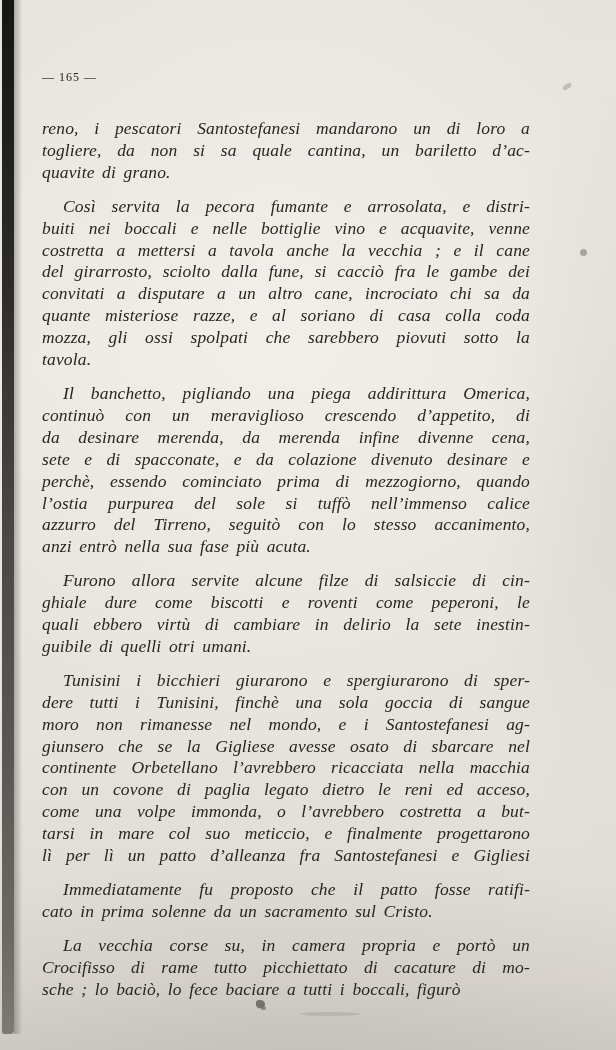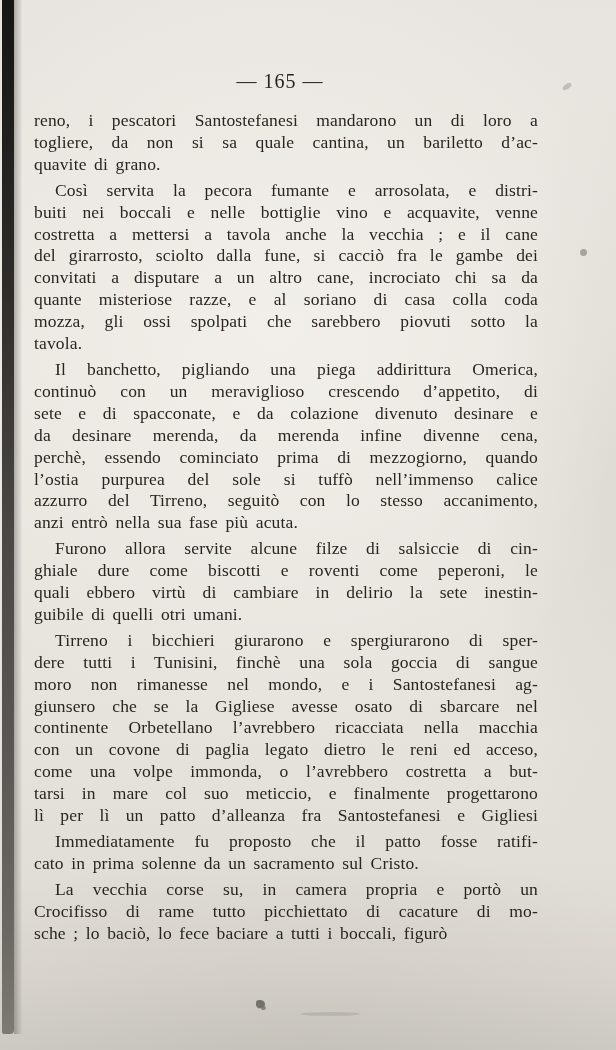--- a/index.html
+++ b/index.html
@@ -36,37 +36,37 @@
     position: absolute;
     left: 14px;
     top: 0;
     width: 10px;
     height: 1034px;
     background: linear-gradient(90deg, rgba(60,58,54,0.35), rgba(60,58,54,0) 85%);
   }
   .page-header {
     position: absolute;
     top: 70px;
-    left: 24px;
+    left: 42px;
     width: 512px;
-    text-align: center;
-    font-size: 20px;
+    text-align: left;
+    font-size: 12px;
     letter-spacing: 1px;
     color: #262320;
   }
   .text-block {
     position: absolute;
     top: 106px;
     left: 30px;
     width: 512px;
     font-size: 17.5px;
     line-height: 21.9px;
     letter-spacing: 0.15px;
   }
-  .paragraph { margin: 4px; }
+  .paragraph { margin: 12px; font-style: italic; }
   .line {
     text-align: justify;
     text-align-last: justify;
     word-spacing: 1px;
     white-space: nowrap;
   }
   .line.last {
     text-align-last: left;
     word-spacing: 3px;
   }
@@ -118,35 +118,35 @@
         <div class="line">costretta a mettersi a tavola anche la vecchia ; e il cane</div>
         <div class="line">del girarrosto, sciolto dalla fune, si cacciò fra le gambe dei</div>
         <div class="line">convitati a disputare a un altro cane, incrociato chi sa da</div>
         <div class="line">quante misteriose razze, e al soriano di casa colla coda</div>
         <div class="line">mozza, gli ossi spolpati che sarebbero piovuti sotto la</div>
         <div class="line last">tavola.</div>
       </div>
       <div class="paragraph">
         <div class="line indent">Il banchetto, pigliando una piega addirittura Omerica,</div>
         <div class="line">continuò con un meraviglioso crescendo d’appetito, di</div>
+        <div class="line">da desinare merenda, da merenda infine divenne cena,</div>
         <div class="line">sete e di spacconate, e da colazione divenuto desinare e</div>
-        <div class="line">da desinare merenda, da merenda infine divenne cena,</div>
         <div class="line">perchè, essendo cominciato prima di mezzogiorno, quando</div>
         <div class="line">l’ostia purpurea del sole si tuffò nell’immenso calice</div>
         <div class="line">azzurro del Tirreno, seguitò con lo stesso accanimento,</div>
         <div class="line last">anzi entrò nella sua fase più acuta.</div>
       </div>
       <div class="paragraph">
         <div class="line indent">Furono allora servite alcune filze di salsiccie di cin-</div>
         <div class="line">ghiale dure come biscotti e roventi come peperoni, le</div>
         <div class="line">quali ebbero virtù di cambiare in delirio la sete inestin-</div>
         <div class="line last">guibile di quelli otri umani.</div>
       </div>
       <div class="paragraph">
-        <div class="line indent">Tirreno i bicchieri giurarono e spergiurarono di sper-</div>
+        <div class="line indent">Tunisini i bicchieri giurarono e spergiurarono di sper-</div>
         <div class="line">dere tutti i Tunisini, finchè una sola goccia di sangue</div>
         <div class="line">moro non rimanesse nel mondo, e i Santostefanesi ag-</div>
         <div class="line">giunsero che se la Gigliese avesse osato di sbarcare nel</div>
         <div class="line">continente Orbetellano l’avrebbero ricacciata nella macchia</div>
         <div class="line">con un covone di paglia legato dietro le reni ed acceso,</div>
         <div class="line">come una volpe immonda, o l’avrebbero costretta a but-</div>
         <div class="line">tarsi in mare col suo meticcio, e finalmente progettarono</div>
         <div class="line">lì per lì un patto d’alleanza fra Santostefanesi e Gigliesi</div>
       </div>
       <div class="paragraph">

